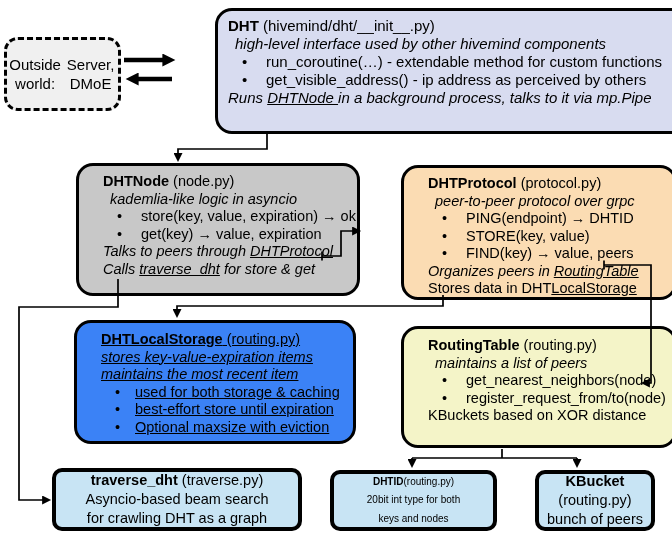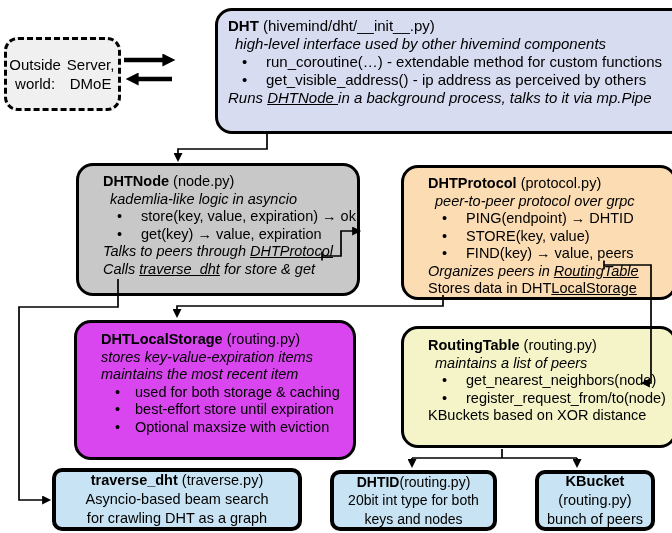--- a/index.html
+++ b/index.html
@@ -22,31 +22,31 @@
   #outside-world {
     left:4px; top:37px; width:117px; height:74px; background:#f0f0f0;
     border:3.5px dashed #000; border-radius:14px;
     display:flex; flex-direction:row; align-items:center; justify-content:center;
     font-size:15px; line-height:19px; text-align:center;
   }
   #dht-box { left:177px; top:8px; width:488px; height:126px; background:#d8dcf0; }
   #dht-box .content { font-size:15px; line-height:18px; padding:6px 8px 0 10px; }
   #dht-node-box { left:38px; top:163px; width:284px; height:133px; background:#c8c8c8; }
   #dht-protocol-box { left:363px; top:165px; width:276px; height:135px; background:#fbdcb3; }
-  #dht-local-storage-box { left:36px; top:320px; width:282px; height:140px; background:#d946ef; }
+  #dht-local-storage-box { left:36px; top:320px; width:282px; height:124px; background:#3b82f6;text-decoration:underline; }
   #dht-local-storage-box .bullet { padding-left:34px; }
   #routing-table-box { left:363px; top:326px; width:276px; height:122px; background:#f4f4c8; }
   #routing-table-box .content, #dht-local-storage-box .content { padding-top:8px; }
   .bottom-rect {
     background:#c8e4f4; border-width:4px; border-radius:10px;
     display:flex; flex-direction:column; align-items:center; justify-content:center;
     text-align:center; font-size:14.5px; line-height:19px;
   }
   #traverse-dht-box { left:52px; top:468px; width:250px; height:63px; }
-  #dhtid-box { left:330px; top:470px; width:167px; height:61px; font-size:14px; line-height:18.5px; }
+  #dhtid-box { left:330px; top:470px; width:167px; height:61px; font-size:10px; line-height:18.5px; }
   #kbucket-box { left:535px; top:470px; width:120px; height:61px; }
   #connectors { position:absolute; left:0; top:0; z-index:5; pointer-events:none; }
   #connectors path, #connectors line { stroke:#000; fill:none; }
   #connectors .thin { stroke-width:1.7px; }
   #connectors .thick { stroke-width:4.5px; }
   #connectors marker path { fill:#000; stroke:none; }
 </style>
 </head>
 <body>
 

